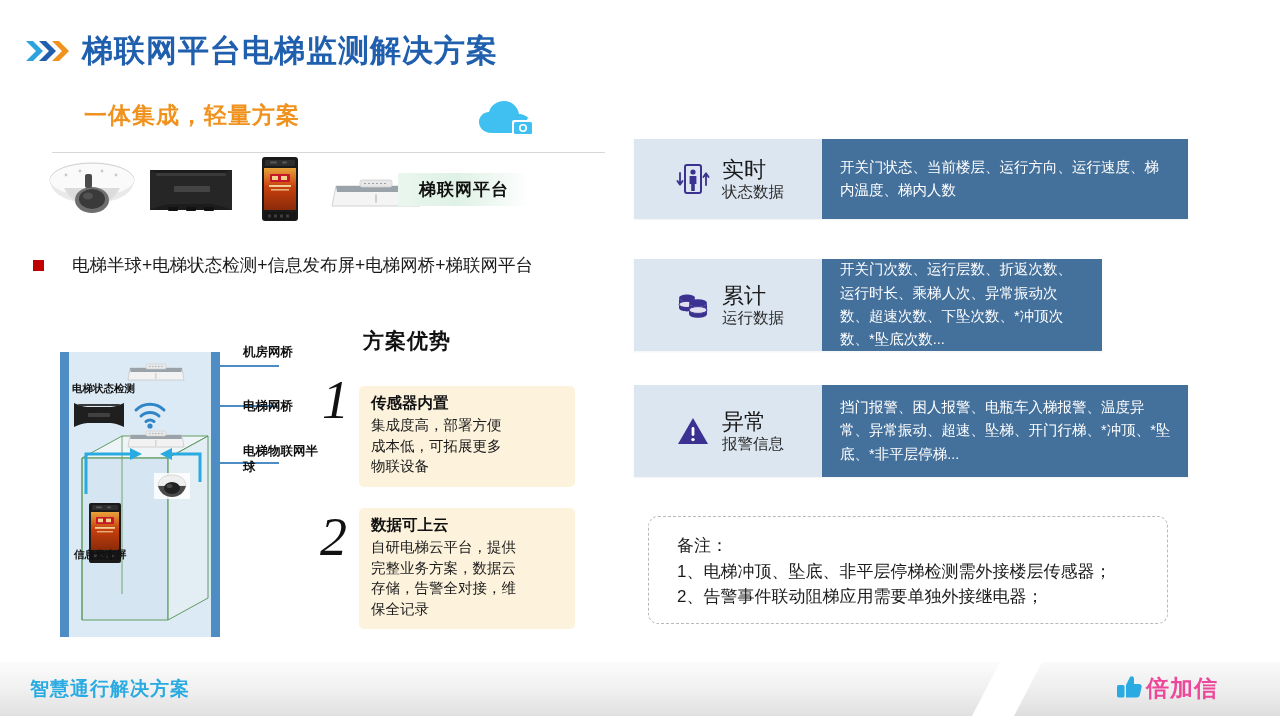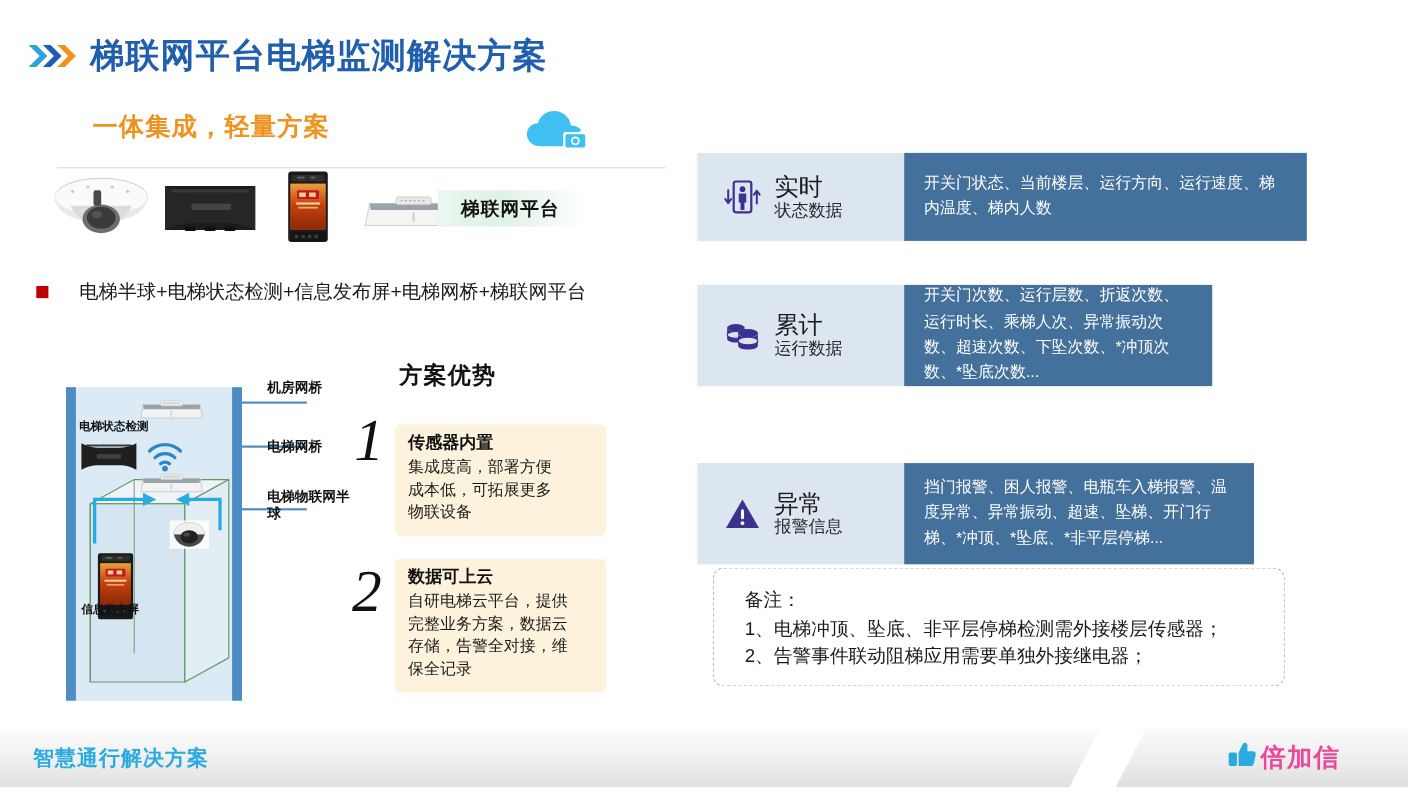--- a/index.html
+++ b/index.html
@@ -56,29 +56,29 @@
   .rt-label{position:absolute;font-size:12.5px;font-weight:bold;color:#111;white-space:nowrap;line-height:1.3;}
 
   
   .adv-title{position:absolute;left:363px;top:327px;font-size:21px;font-weight:bold;color:#111;letter-spacing:1px;}
   .adv{position:absolute;}
   .adv-num{
     position:absolute;font-family:"Liberation Serif","DejaVu Serif",serif;
     font-size:54px;font-style:italic;font-weight:normal;color:#111;line-height:1;
   }
   .adv-box{
-    position:absolute;background:#FDF3DD;border-radius:5px;padding:7px 0 10px 12px;
+    position:absolute;background:#FDF3DD;border-radius:5px;padding:7px 24px 10px 12px;
   }
   .adv-h{font-size:15.5px;font-weight:bold;color:#111;margin-bottom:1px;line-height:1.35;}
   .adv-b{font-size:14.5px;color:#1a1a1a;line-height:1.42;}
 
   
   .card{position:absolute;display:flex;height:80px;box-shadow:0 1px 2px rgba(0,0,0,.05);}
   .card-head{
-    width:188px;background:#DCE6F1;display:flex;align-items:center;gap:10px;padding-left:22px;box-sizing:border-box;
+    width:188px;background:#DCE6F1;display:flex;align-items:center;gap:10px;padding-left:40px;box-sizing:border-box;
   }
   .card-ico{width:38px;flex:none;display:flex;align-items:center;justify-content:center;}
   .card-titles{display:flex;flex-direction:column;justify-content:center;line-height:1.12;}
   .ct-main{font-size:22px;color:#1a1a1a;font-weight:normal;}
   .ct-sub{font-size:15.5px;color:#2a2a2a;}
   .card-body{
     flex:1;background:#44709C;color:#fff;display:flex;align-items:center;
     padding:0 16px 0 18px;box-sizing:border-box;
   }
   .card-body span{font-size:14.5px;line-height:1.62;}
@@ -375,21 +375,21 @@
       <span class="card-titles">
         <span class="ct-main">累计</span>
         <span class="ct-sub">运行数据</span>
       </span>
     </div>
     <div class="card-body">
       <span>开关门次数、运行层数、折返次数、运行时长、乘梯人次、异常振动次数、超速次数、下坠次数、*冲顶次数、*坠底次数...</span>
     </div>
   </div>
 
-  <div class="card" style="left:634px;top:385px;width:506px;height:92px;margin-top:36px;">
+  <div class="card" style="left:634px;top:385px;width:554px;height:92px;">
     <div class="card-head">
       <span class="card-ico">
         <svg width="34" height="32" viewBox="0 0 34 32">
           <path d="M17 3 L32 29 L2 29 Z" fill="#3B3191"></path>
           <rect x="15.6" y="12" width="2.8" height="9" rx="1.4" fill="#ffffff"></rect>
           <circle cx="17" cy="24.6" r="1.7" fill="#ffffff"></circle>
         </svg>
       </span>
       <span class="card-titles">
         <span class="ct-main">异常</span>

